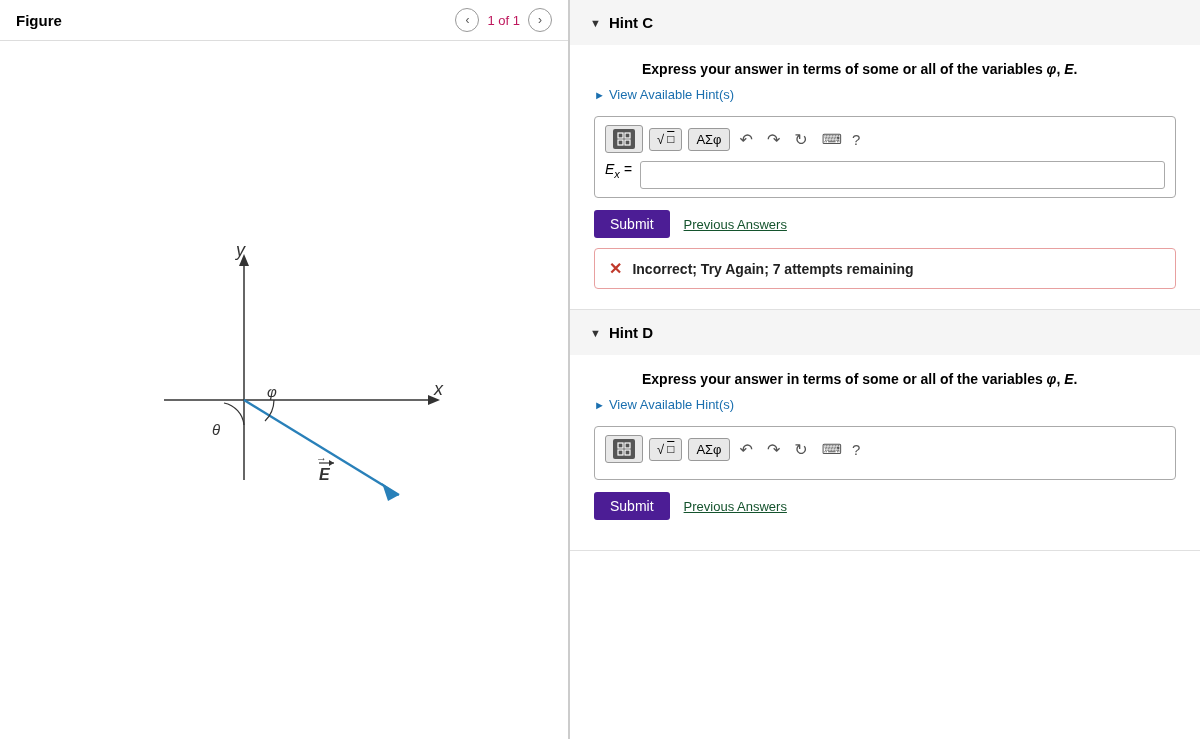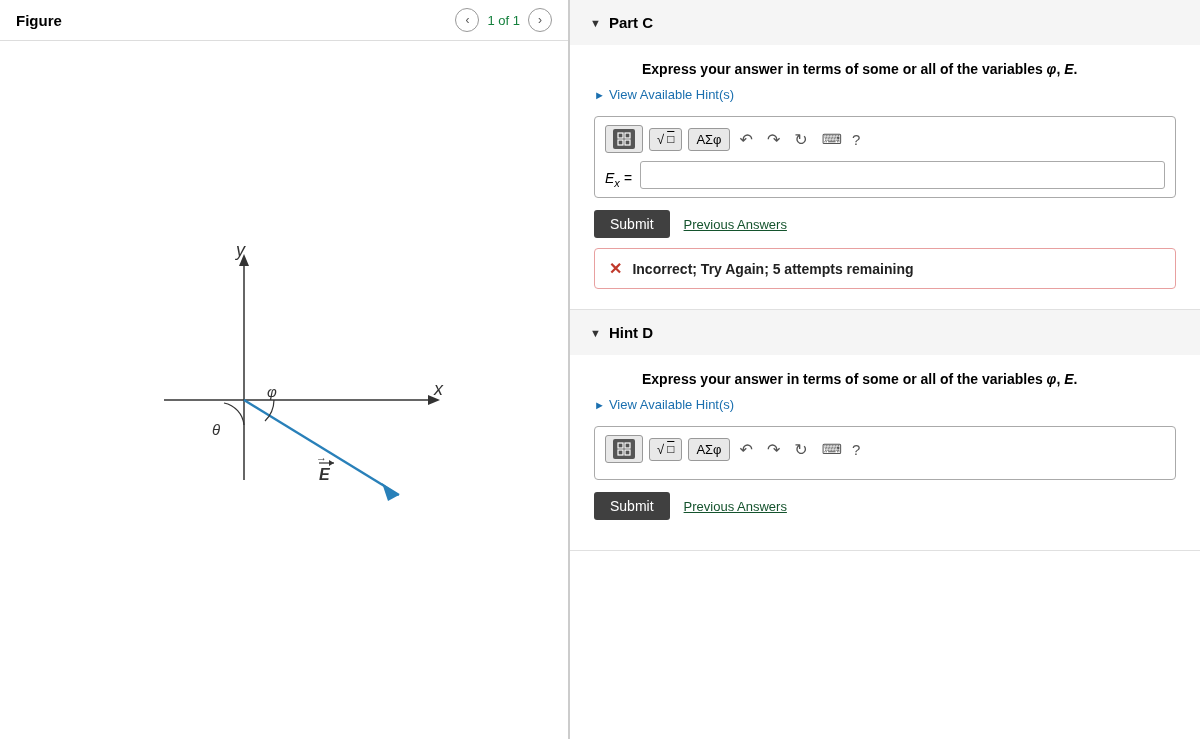--- a/index.html
+++ b/index.html
@@ -33,21 +33,21 @@
     .nav-btn {
       width: 24px; height: 24px;
       border: 1px solid #999;
       border-radius: 50%;
       background: #fff;
       cursor: pointer;
       display: flex; align-items: center; justify-content: center;
       font-size: 12px;
       color: #555;
     }
-    .nav-label { font-size: 13px; color: #15803d; }
+    .nav-label { font-size: 13px; color: #be185d; }
     .figure-area {
       flex: 1;
       display: flex;
       align-items: center;
       justify-content: center;
       padding: 20px;
     }
     .diagram-svg {
       width: 320px;
       height: 300px;
@@ -150,21 +150,21 @@
     .keyboard-icon {
       font-size: 14px;
     }
     .question-mark {
       font-size: 15px;
       color: #555;
       cursor: pointer;
     }
     .input-row {
       display: flex;
-      align-items: flex-end;
+      align-items: flex-start;
       gap: 8px;
     }
     .input-label {
       font-size: 14px;
       font-style: italic;
       white-space: nowrap;
     }
     .math-text-input {
       flex: 1;
       border: 1px solid #aaa;
@@ -173,21 +173,21 @@
       font-size: 14px;
       outline: none;
     }
     .submit-row {
       display: flex;
       align-items: center;
       gap: 14px;
       margin-bottom: 10px;
     }
     .submit-btn {
-      background: #404040;
+      background: #4c1d95;
       color: #fff;
       border: none;
       border-radius: 3px;
       padding: 6px 16px;
       font-size: 14px;
       cursor: pointer;
     }
     .previous-answers-link {
       color: #14532d;
       font-size: 13px;
@@ -268,21 +268,21 @@
       <text x="192" y="221" font-size="11" fill="#333">→</text>
     </svg>
   </div>
 </div>
 
 <div class="right-panel">
 
   <div class="part-section">
     <div class="part-header">
       <span class="arrow">▼</span>
-      <span class="part-title">Part C</span>
+      <span class="part-title">Hint C</span>
     </div>
     <div class="part-body">
       <p class="bold-instruction">
         Express your answer in terms of some or all of the variables <em>φ</em>, <em>E</em>.
       </p>
       <div class="hint-link">
         <span class="hint-arrow">►</span>
         <span>View Available Hint(s)</span>
       </div>
 
@@ -325,21 +325,21 @@
         </div>
       </div>
 
       <div class="submit-row">
         <button class="submit-btn">Submit</button>
         <a class="previous-answers-link">Previous Answers</a>
       </div>
 
       <div class="feedback-box">
         <span class="feedback-x">✕</span>
-        <span class="feedback-text">Incorrect; Try Again; 5 attempts remaining</span>
+        <span class="feedback-text">Incorrect; Try Again; 7 attempts remaining</span>
       </div>
     </div>
   </div>
 
   <div class="part-section">
     <div class="part-header">
       <span class="arrow">▼</span>
       <span class="part-title">Hint D</span>
     </div>
     <div class="part-body">

